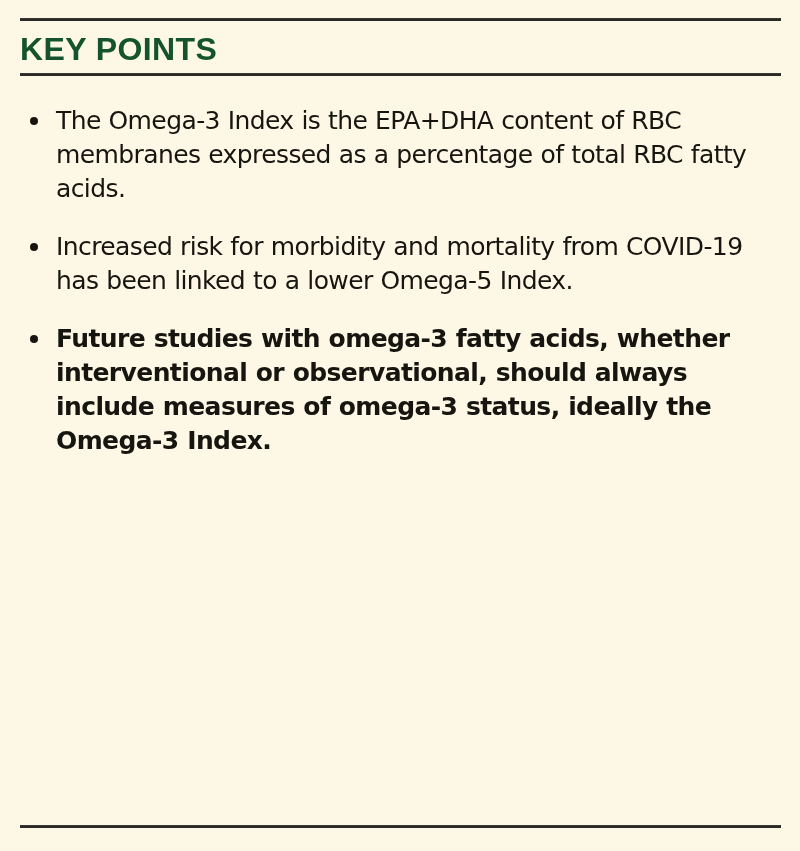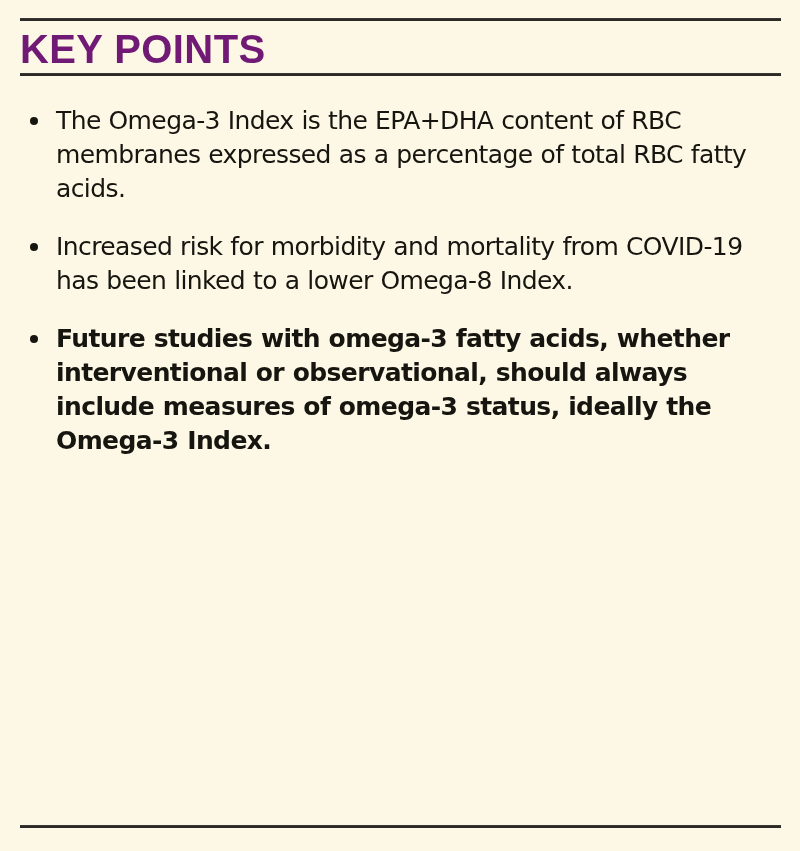--- a/index.html
+++ b/index.html
@@ -35,24 +35,24 @@
   .rule-top    { top: 18px; }
   .rule-under-title { top: 73px; }
   .rule-bottom { top: 825px; }
 
   .title {
     position: absolute;
     left: 20px;
     top: 28px;
     font-family: "Liberation Sans", sans-serif;
     font-weight: bold;
-    font-size: 40px;
+    font-size: 32px;
     letter-spacing: 0.4px;
     line-height: 42px;
-    color: #701a75;
+    color: #14532d;
     margin: 0;
     white-space: nowrap;
   }
 
   .points {
     position: absolute;
     left: 0;
     top: 96px;
     width: 800px;
     margin: 8px;
@@ -104,21 +104,21 @@
 
     <li class="point">
       <span class="bullet"></span>
       <span class="point-text">The Omega-3 Index is the EPA+DHA content of RBC membranes expressed as a percentage of total RBC fatty acids.</span>
     </li>
 
 
 
     <li class="point">
       <span class="bullet"></span>
-      <span class="point-text">Increased risk for morbidity and mortality from COVID-19 has been linked to a lower Omega-8 Index.</span>
+      <span class="point-text">Increased risk for morbidity and mortality from COVID-19 has been linked to a lower Omega-5 Index.</span>
     </li>
 
     <li class="point">
       <span class="bullet"></span>
       <span class="point-text">Future studies with omega-3 fatty acids, whether interventional or observational, should always include measures of omega-3 status, ideally the Omega-3 Index.</span>
     </li>
 
   </ul>
 
   <div class="rule rule-bottom"></div>

